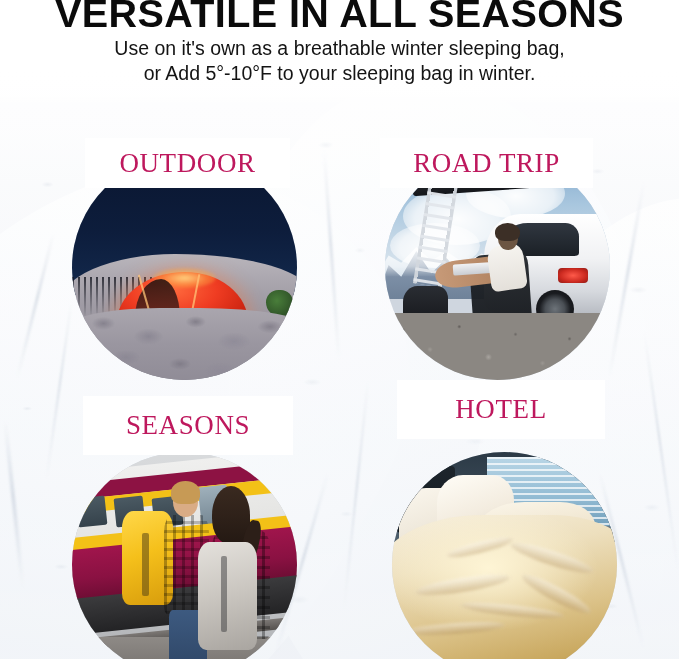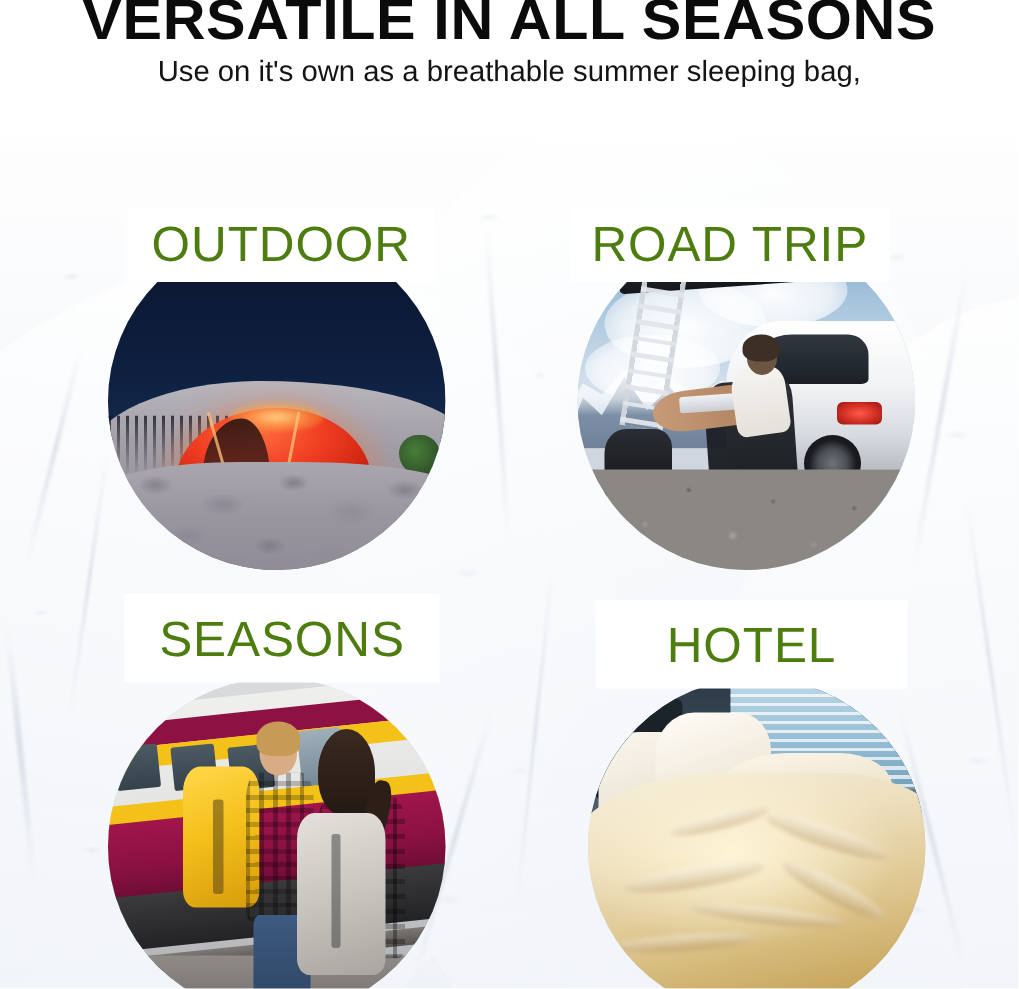--- a/index.html
+++ b/index.html
@@ -155,39 +155,39 @@
   }
   .label-box {
     position: absolute;
     background: #ffffff;
     display: flex;
     align-items: center;
     justify-content: center;
     z-index: 5;
   }
   .label-box span {
-    font-family: Liberation Sans, sans-serif;
-    font-size: 33px;
+    font-family: Liberation Serif, serif;
+    font-size: 27px;
     letter-spacing: .6px;
-    color: #4d7c0f;
+    color: #be185d;
     white-space: nowrap;
   }
 
   
   #panel-outdoor .circle   { left: 72px;  top: 155px; }
   #panel-outdoor .label-box{ left: 85px;  top: 138px; width: 205px; height: 50px; }
 
   #panel-roadtrip .circle   { left: 385px; top: 155px; }
   #panel-roadtrip .label-box{ left: 380px; top: 138px; width: 213px; height: 50px; }
 
   #panel-travel .circle    { left: 72px;  top: 452px; }
   #panel-travel .label-box { left: 83px;  top: 396px; width: 210px; height: 59px; }
 
   #panel-hotel .circle     { left: 392px; top: 452px; }
-  #panel-hotel .label-box  { left: 397px; top: 400px; width: 208px; height: 59px; justify-content: center; }
+  #panel-hotel .label-box  { left: 397px; top: 380px; width: 208px; height: 59px; justify-content: center; }
 
   .ph { position: absolute; left: 0; top: 0; width: 100%; height: 100%; }
 
   
   .out-sky {
     position: absolute; left:0; top:0; width:100%; height:62%;
     background: linear-gradient(180deg, #0a1630 0%, #0d1d3c 55%, #132a4e 100%);
   }
   .out-snowridge {
     position: absolute; left:-6%; top:44%; width:112%; height:60%;
@@ -579,21 +579,22 @@
     <div class="crev c7"></div>
     <div class="crev c8"></div>
     <div class="crev c9"></div>
     <div class="bg-veil"></div>
     <div class="bg-header-fade"></div>
   </div>
 
   <div class="headline">
     <div class="title">VERSATILE IN ALL SEASONS</div>
     <div class="subtitle">
-      <div>Use on it's own as a breathable summer sleeping bag,</div>
+      <div>Use on it's own as a breathable winter sleeping bag,</div>
+      <div>or Add  5°-10°F to your sleeping bag in winter.</div>
     </div>
   </div>
 
   <div class="panel" id="panel-outdoor">
     <div class="circle">
       <div class="ph">
         <div class="out-sky"></div>
         <div class="out-snowridge"></div>
         <div class="out-trees"></div>
         <div class="out-tent"></div>

